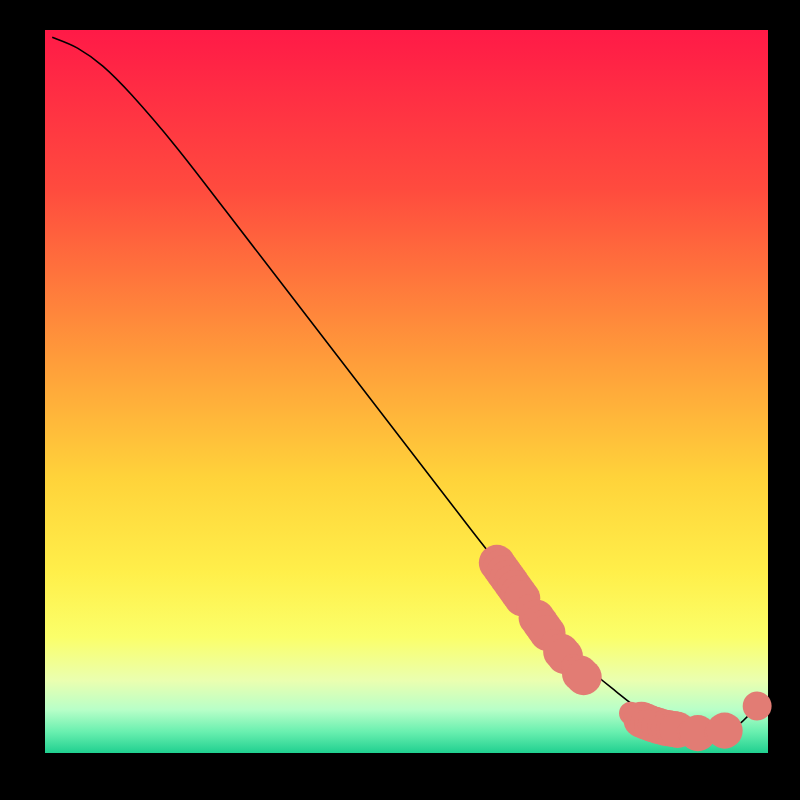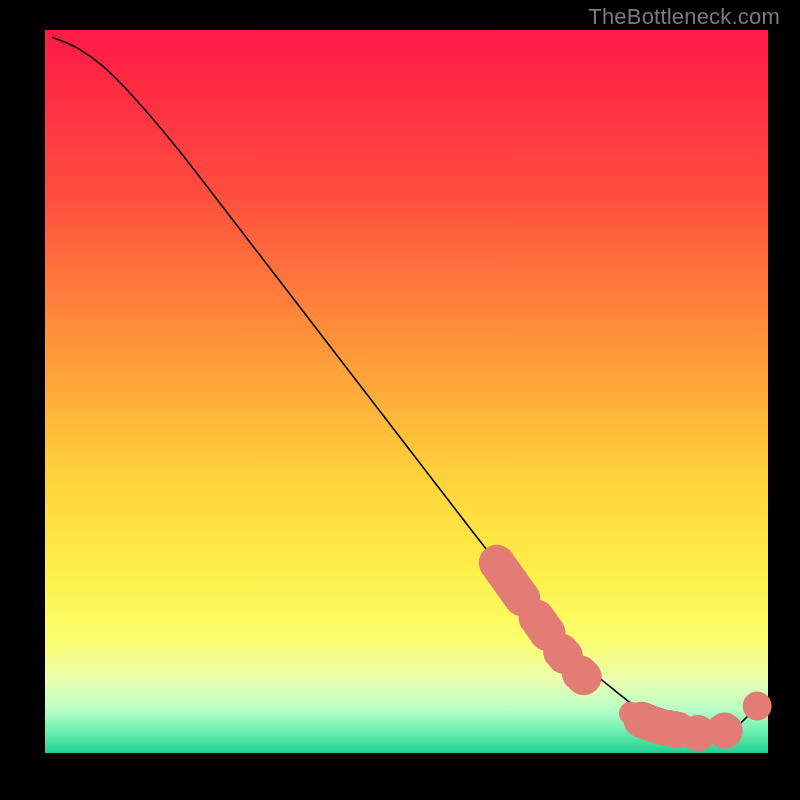--- a/index.html
+++ b/index.html
@@ -28,21 +28,20 @@
   svg {
     position: absolute;
     top: 0;
     left: 0;
   }
 </style>
 </head>
 <body>
 
 <div class="wrap">
-  <div class="watermark">TheBottleneck.com</div>
   <svg id="chart-svg" width="800" height="800" viewBox="0 0 800 800">
     <defs>
       <linearGradient id="bg-grad" x1="0" y1="0" x2="0" y2="1">
           <stop offset="0.00%" stop-color="#ff1a47"></stop>
           <stop offset="22.00%" stop-color="#ff4b3e"></stop>
           <stop offset="45.00%" stop-color="#ff9a3a"></stop>
           <stop offset="62.00%" stop-color="#ffd33a"></stop>
           <stop offset="75.00%" stop-color="#ffef4a"></stop>
           <stop offset="84.00%" stop-color="#fbff6a"></stop>
           <stop offset="90.00%" stop-color="#eaffb0"></stop>

